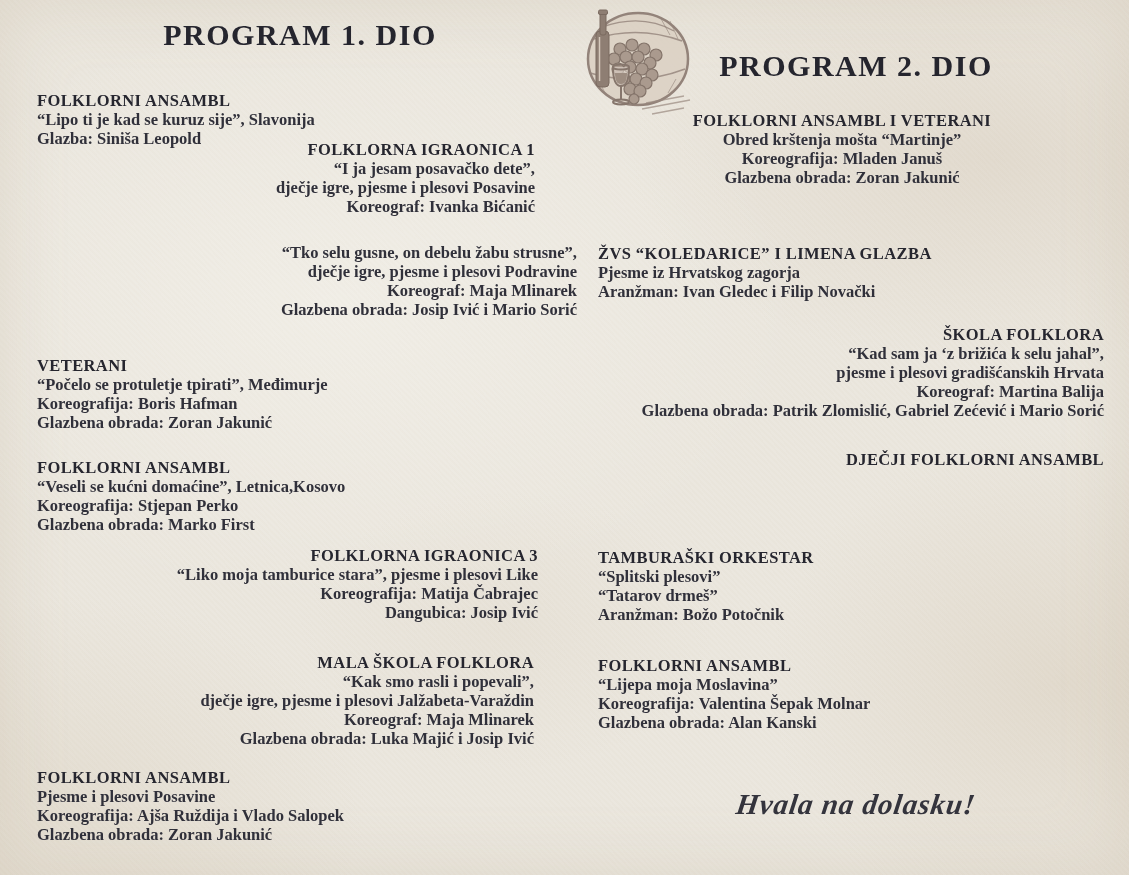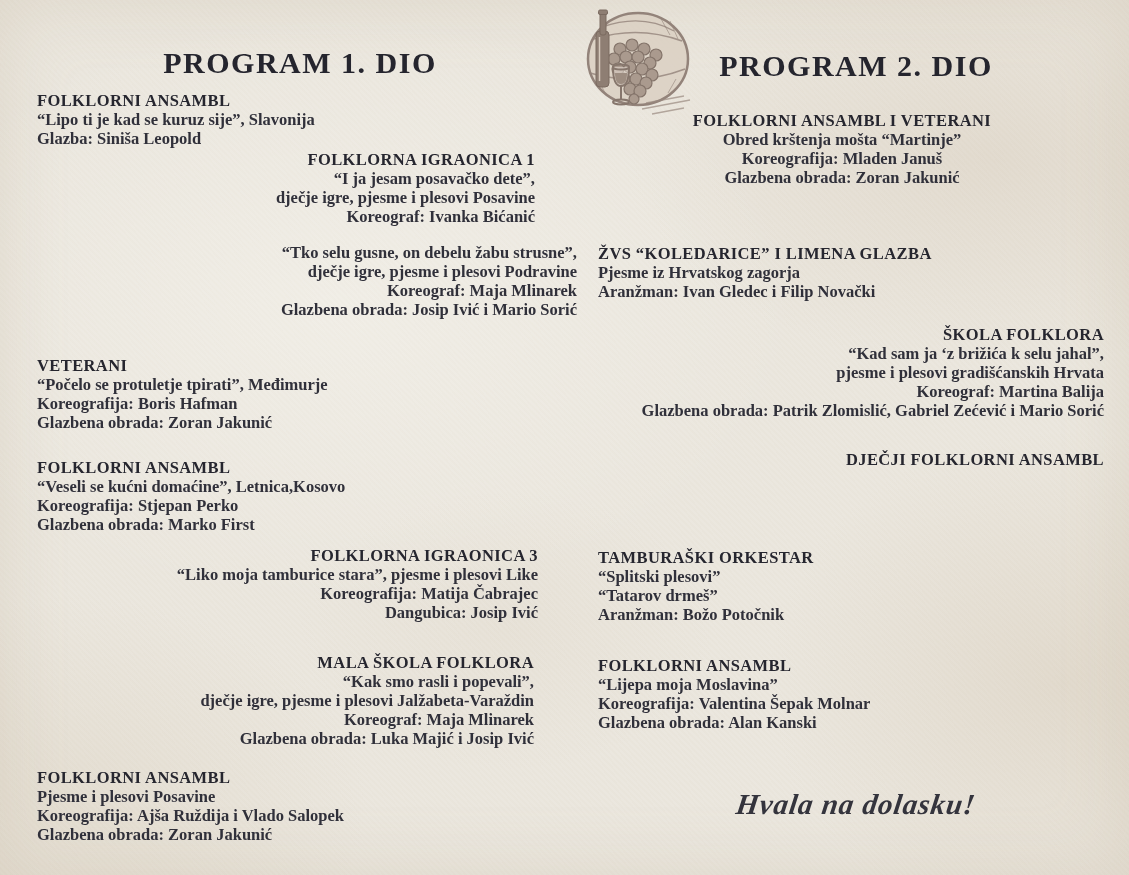--- a/index.html
+++ b/index.html
@@ -18,21 +18,21 @@
       radial-gradient(ellipse 300px 200px at 45% 72%, rgba(205,190,168,0.12), transparent 70%),
       radial-gradient(ellipse 650px 420px at 30% 35%, rgba(255,255,250,0.30), transparent 72%),
       repeating-linear-gradient(47deg, rgba(160,140,110,0.025) 0 2px, rgba(255,255,255,0.02) 2px 4px);
     box-shadow: inset 0 0 70px rgba(170,150,120,0.20);
   }
   .title {
     position:absolute; top:18px; margin:0;
     font-size:30px; font-weight:bold; letter-spacing:1.5px;
     color:#25252e; text-align:center; white-space:nowrap;
   }
-  #title1 { left:37px;  width:526px;margin-top:28px; }
+  #title1 { left:37px;  width:526px; }
   #title2 { left:593px; width:526px;margin-top:31px; }
   .sec {
     position:absolute;
     font-size:16.5px; line-height:19px; font-weight:bold; color:#30303a;
   }
   .sec h3 {
     margin:0; font-size:16.5px; line-height:19px;
     letter-spacing:0.4px; color:#26262f; white-space:nowrap;
   }
   .line { white-space:nowrap; }
@@ -103,21 +103,21 @@
     </g>
   </svg>
 
   <section class="sec align-left" style="left:37px;top:91px">
     <h3>FOLKLORNI ANSAMBL</h3>
     <div>
         <div class="line">“Lipo ti je kad se kuruz sije”, Slavonija</div>
         <div class="line">Glazba: Siniša Leopold</div>
       </div>
   </section>
-  <section class="sec align-right" style="right:594px;top:150px">
+  <section class="sec align-right" style="right:594px;top:140px">
     <h3>FOLKLORNA IGRAONICA 1</h3>
     <div>
         <div class="line">“I ja jesam posavačko dete”,</div>
         <div class="line">dječje igre, pjesme i plesovi Posavine</div>
         <div class="line">Koreograf: Ivanka Bićanić</div>
       </div>
   </section>
   <section class="sec align-right" style="right:552px;top:243px">
     <div>
         <div class="line">“Tko selu gusne, on debelu žabu strusne”,</div>

